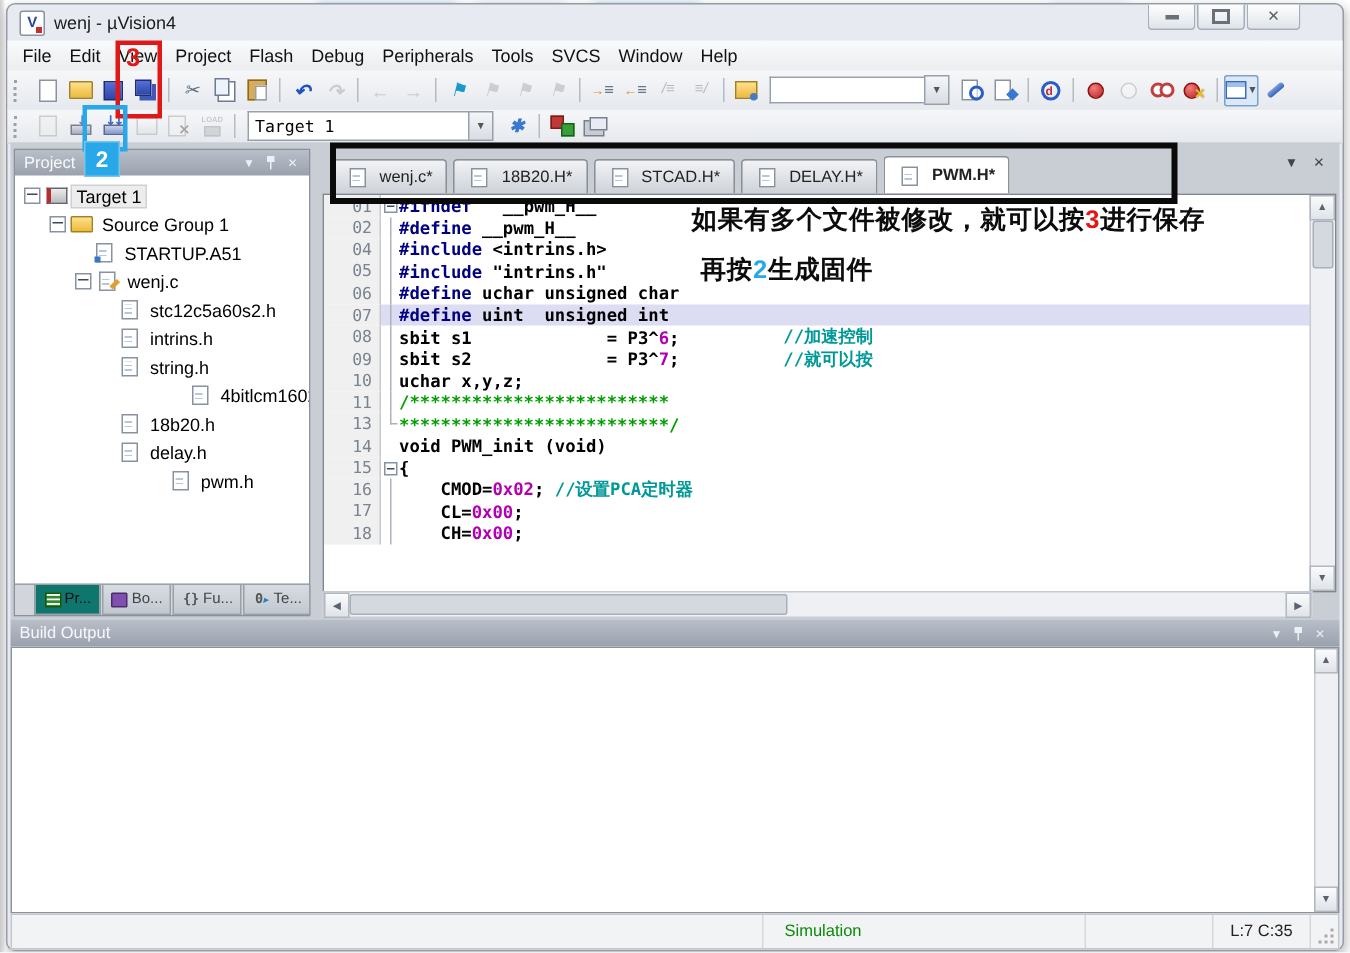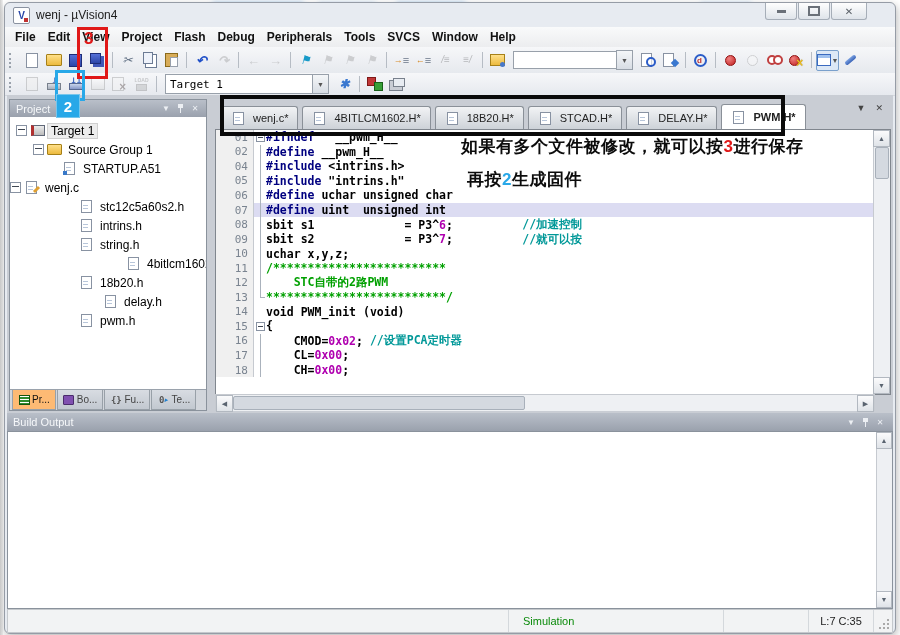--- a/index.html
+++ b/index.html
@@ -21,21 +21,21 @@
   .winbtns{position:absolute;top:0;right:28px;display:flex;gap:1px;}
   .wbtn{width:30px;height:16px;border:1px solid #a6aeb8;border-top:none;border-radius:0 0 3px 3px;
         background:linear-gradient(#fefefe,#dfe4ea);display:flex;align-items:center;justify-content:center;color:#5a6068;}
   .wbtn .bar{width:9px;height:3px;background:#6a7078;}
   .wbtn .box{width:8px;height:6px;border:2px solid #6a7078;}
   .wbtn.close{width:34px;font:bold 10px "DejaVu Sans",sans-serif;}
 
   
   .menubar{position:absolute;top:24px;left:0;right:0;height:20px;display:flex;align-items:center;
            padding-left:4px;background:linear-gradient(#f9fafb,#ecedef);font-size:12px;color:#111;}
-  .mitem{padding:2px 6px;font-weight:bold;}
+  .mitem{padding:2px 6px;}
 
   
   .tb{position:absolute;left:0;right:0;display:flex;align-items:center;gap:1px;padding-left:2px;
       background:linear-gradient(#f6f7f9,#e6e9ee);border-bottom:1px solid #d4d8de;}
   .tb1{top:44px;height:26px;}
   .tb2{top:70px;height:22px;}
   .grip{width:5px;height:15px;border-left:2px dotted #9aa2ac;margin:0 4px 0 2px;flex:none;}
   .tbi{width:21px;height:19px;display:flex;align-items:center;justify-content:center;flex:none;position:relative;}
   .sep{width:1px;height:16px;background:#b6bcc4;margin:0 3px;flex:none;}
   .dis{opacity:.45;filter:grayscale(.9);}
@@ -141,21 +141,21 @@
       border:1px solid #606878;border-left:3px solid #b03030;}
   .tri-folder::before{content:"";width:13px;height:9px;background:linear-gradient(#ffe08a,#ecba3e);border:1px solid #a68018;border-radius:1px;}
   .tri-file::before{content:"";width:9px;height:11px;background:#fff;border:1px solid #8892a2;
       background-image:repeating-linear-gradient(180deg,transparent 0 2px,#b8c6da 2px 3px);
       background-size:5px 7px;background-position:1px 2px;background-repeat:no-repeat;}
   .tri-file-a::after{content:"";position:absolute;left:1px;bottom:0;width:4px;height:4px;background:#3878c8;}
   .tri-file-c::after{content:"";position:absolute;right:1px;bottom:1px;width:3px;height:7px;background:#e0a030;transform:rotate(45deg);}
   .ptabs{height:20px;flex:none;display:flex;align-items:stretch;background:#d2d6dc;border-top:1px solid #9aa2ac;padding-left:2px;}
   .ptab{display:flex;align-items:center;gap:2px;padding:0 5px;font-size:10px;color:#444;
         border:1px solid #98a0a8;border-top:none;background:linear-gradient(#d8dce2,#c2c8d0);margin-right:1px;}
-  .ptab.active{background:#fdba74;color:#111;}
+  .ptab.active{background:#0f766e;color:#111;margin-left:11px;}
   .pt-ic{width:12px;height:10px;display:inline-flex;align-items:center;justify-content:center;font-size:9px;}
   .pt-grid::before{content:"";width:9px;height:8px;background:#2e8c2e;border:1px solid #14540f;
       background-image:linear-gradient(#fff 0 1px,transparent 1px);background-size:100% 3px;}
   .pt-book::before{content:"";width:9px;height:8px;background:#8050b0;border:1px solid #4a2c6c;border-radius:1px;}
   .pt-braces::before{content:"{}";color:#555;font:bold 9px "DejaVu Sans Mono",monospace;}
   .pt-templ::before{content:"0";color:#555;font:bold 9px "DejaVu Sans Mono",monospace;}
   .pt-templ::after{content:"▸";color:#2080d0;font-size:7px;}
 
   
   .editor{position:absolute;left:208px;top:0;right:2px;bottom:2px;}
@@ -421,21 +421,21 @@
             <div class="trow" style="padding-left: 23px;">
               <span class="exp"></span>
               <i class="tri tri-folder"></i>
               <span class="tlabel">Source Group 1</span>
             </div>
             <div class="trow" style="padding-left: 40px;">
               <span class="expsp"></span>
               <i class="tri tri-file tri-file-a"></i>
               <span class="tlabel">STARTUP.A51</span>
             </div>
-            <div class="trow" style="">
+            <div class="trow" style="padding-left: 40px;">
               <span class="exp"></span>
               <i class="tri tri-file tri-file-c"></i>
               <span class="tlabel">wenj.c</span>
             </div>
             <div class="trow" style="padding-left: 57px;">
               <span class="expsp"></span>
               <i class="tri tri-file"></i>
               <span class="tlabel">stc12c5a60s2.h</span>
             </div>
             <div class="trow" style="padding-left: 57px;">
@@ -451,26 +451,26 @@
             <div class="trow" style="padding-left: 57px; margin-left: 47px;">
               <span class="expsp"></span>
               <i class="tri tri-file"></i>
               <span class="tlabel">4bitlcm1602.h</span>
             </div>
             <div class="trow" style="padding-left: 57px;">
               <span class="expsp"></span>
               <i class="tri tri-file"></i>
               <span class="tlabel">18b20.h</span>
             </div>
-            <div class="trow" style="padding-left: 57px; margin-left: 24px;">
+            <div class="trow" style="padding-left: 57px;">
               <span class="expsp"></span>
               <i class="tri tri-file"></i>
               <span class="tlabel">delay.h</span>
             </div>
-            <div class="trow" style="padding-left: 57px;">
+            <div class="trow" style="padding-left: 57px; justify-content: center;">
               <span class="expsp"></span>
               <i class="tri tri-file"></i>
               <span class="tlabel">pwm.h</span>
             </div>
           </div>
         <div class="ptabs" id="ptabs">
             <div class="ptab active">
               <i class="pt-ic pt-grid"></i>
               <span>Pr...</span>
             </div>
@@ -487,24 +487,20 @@
               <span>Te...</span>
             </div>
           </div>
       </div>
 
       <div class="editor">
         <div class="tabstrip" id="etabs">
             <div class="etab">
               <i class="tri tri-file"></i>
               <span>wenj.c*</span>
-            </div>
-            <div class="etab">
-              <i class="tri tri-file"></i>
-              <span>4BITLCM1602.H*</span>
             </div>
             <div class="etab">
               <i class="tri tri-file"></i>
               <span>18B20.H*</span>
             </div>
             <div class="etab">
               <i class="tri tri-file"></i>
               <span>STCAD.H*</span>
             </div>
             <div class="etab">
@@ -525,21 +521,20 @@
               <div class="crow"><span class="gnum">01</span><span class="fold f-o"></span><span class="ctext"><span class="c-dir">#ifndef</span><span class="c-txt">   __pwm_H__</span></span></div>
               <div class="crow"><span class="gnum">02</span><span class="fold f-l"></span><span class="ctext"><span class="c-dir">#define</span><span class="c-txt"> __pwm_H__</span></span></div>
               <div class="crow"><span class="gnum">04</span><span class="fold f-l"></span><span class="ctext"><span class="c-dir">#include</span><span class="c-txt"> &lt;intrins.h&gt;</span></span></div>
               <div class="crow"><span class="gnum">05</span><span class="fold f-l"></span><span class="ctext"><span class="c-dir">#include</span><span class="c-txt"> "intrins.h"</span></span></div>
               <div class="crow"><span class="gnum">06</span><span class="fold f-l"></span><span class="ctext"><span class="c-dir">#define</span><span class="c-txt"> uchar </span><span class="c-kw">unsigned char</span></span></div>
               <div class="crow hl"><span class="gnum">07</span><span class="fold f-l"></span><span class="ctext"><span class="c-dir">#define</span><span class="c-txt"> uint  </span><span class="c-kw">unsigned int</span></span></div>
               <div class="crow"><span class="gnum">08</span><span class="fold f-l"></span><span class="ctext"><span class="c-kw">sbit</span><span class="c-txt"> s1             = P3^</span><span class="c-num">6</span><span class="c-txt">;</span><span class="c-cmt2">          //加速控制</span></span></div>
               <div class="crow"><span class="gnum">09</span><span class="fold f-l"></span><span class="ctext"><span class="c-kw">sbit</span><span class="c-txt"> s2             = P3^</span><span class="c-num">7</span><span class="c-txt">;</span><span class="c-cmt2">          //就可以按</span></span></div>
               <div class="crow"><span class="gnum">10</span><span class="fold f-l"></span><span class="ctext"><span class="c-txt">uchar x,y,z;</span></span></div>
               <div class="crow"><span class="gnum">11</span><span class="fold f-l"></span><span class="ctext"><span class="c-cmt">/*************************</span></span></div>
-              <div class="crow"><span class="gnum">12</span><span class="fold f-l"></span><span class="ctext"><span class="c-cmt">    STC自带的2路PWM</span></span></div>
               <div class="crow"><span class="gnum">13</span><span class="fold f-e"></span><span class="ctext"><span class="c-cmt">**************************/</span></span></div>
               <div class="crow"><span class="gnum">14</span><span class="fold "></span><span class="ctext"><span class="c-kw">void</span><span class="c-txt"> PWM_init (</span><span class="c-kw">void</span><span class="c-txt">)</span></span></div>
               <div class="crow"><span class="gnum">15</span><span class="fold f-o"></span><span class="ctext"><span class="c-txt">{</span></span></div>
               <div class="crow"><span class="gnum">16</span><span class="fold f-l"></span><span class="ctext"><span class="c-txt">    CMOD=</span><span class="c-num">0x02</span><span class="c-txt">; </span><span class="c-cmt2">//设置PCA定时器</span></span></div>
               <div class="crow"><span class="gnum">17</span><span class="fold f-l"></span><span class="ctext"><span class="c-txt">    CL=</span><span class="c-num">0x00</span><span class="c-txt">;</span></span></div>
               <div class="crow"><span class="gnum">18</span><span class="fold f-l"></span><span class="ctext"><span class="c-txt">    CH=</span><span class="c-num">0x00</span><span class="c-txt">;</span></span></div>
             </div>
           <div class="vscroll">
             <div class="sarrow" style="top:0;right:0;">▲</div>
             <div class="thumbV" style="top:17px;height:30px;"></div>

